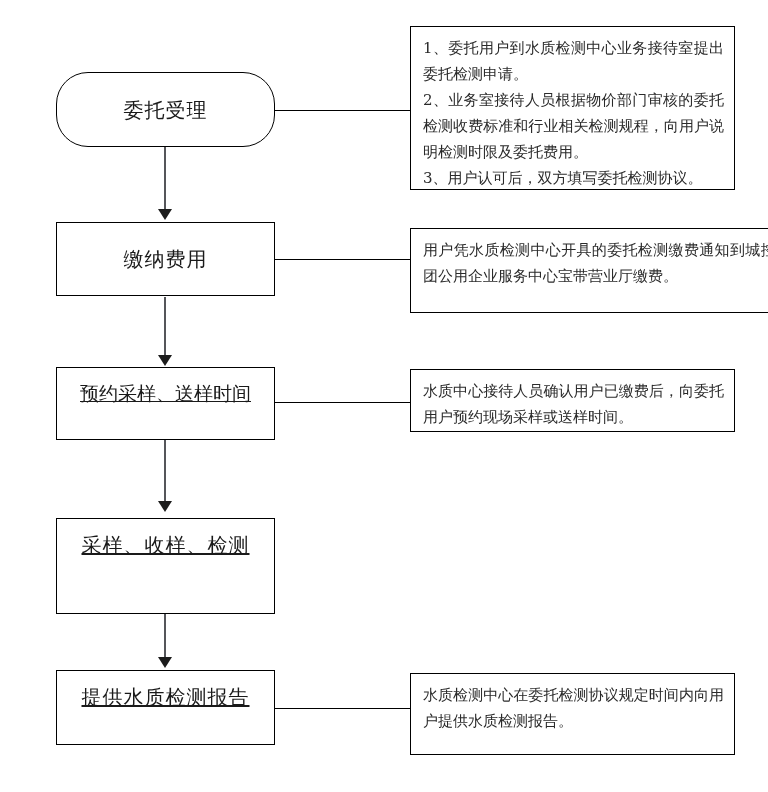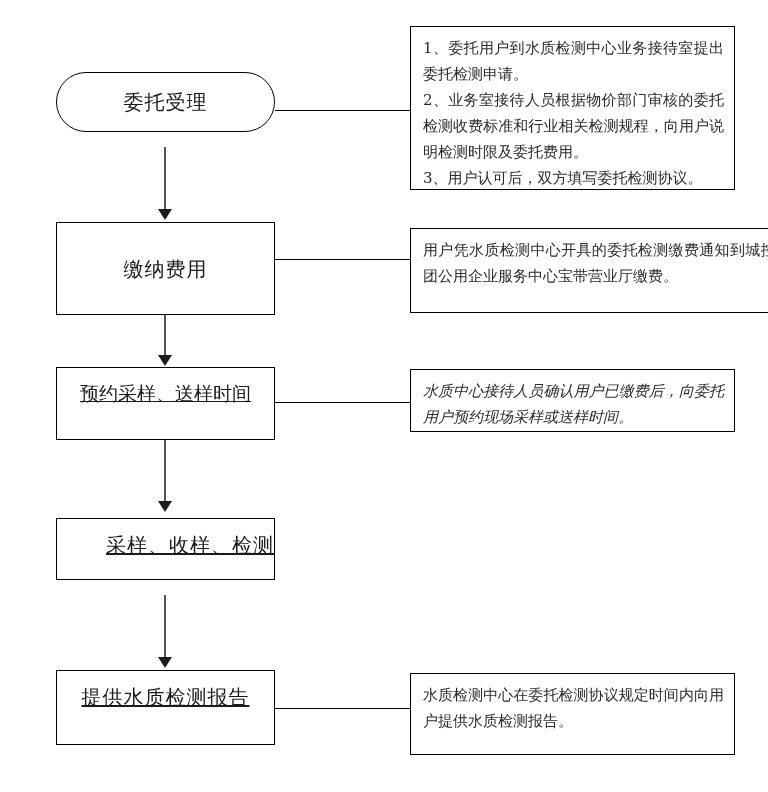--- a/index.html
+++ b/index.html
@@ -94,51 +94,51 @@
   <div class="arrow-head" style="left:158px; top:501px;"></div>
 
   <div class="v-arrow" style="left:164px; top:595px; height:64px;"></div>
   <div class="arrow-head" style="left:158px; top:657px;"></div>
 
   <div class="h-link" style="left:275px; top:110px; width:135px;"></div>
   <div class="h-link" style="left:275px; top:259px; width:135px;"></div>
   <div class="h-link" style="left:275px; top:402px; width:135px;"></div>
   <div class="h-link" style="left:275px; top:708px; width:135px;"></div>
 
-  <div class="proc-box align-middle" style="left:56px; top:72px; width:219px; height:60px;border-radius:32px;">
+  <div class="proc-box align-middle" style="left:56px; top:72px; width:219px; height:75px;border-radius:32px;">
     <span class="proc-label">委托受理</span>
   </div>
 
-  <div class="proc-box align-middle" style="left:56px; top:222px; width:219px; height:93px;">
+  <div class="proc-box align-middle" style="left:56px; top:222px; width:219px; height:74px;">
     <span class="proc-label">缴纳费用</span>
   </div>
 
   <div class="proc-box align-upper tight" style="left:56px; top:367px; width:219px; height:73px;">
     <span class="proc-label">预约采样、送样时间</span>
   </div>
 
-  <div class="proc-box align-upper" style="left:56px; top:518px; width:219px; height:62px;justify-content:flex-end;">
+  <div class="proc-box align-upper" style="left:56px; top:518px; width:219px; height:96px;">
     <span class="proc-label">采样、收样、检测</span>
   </div>
 
   <div class="proc-box align-upper" style="left:56px; top:670px; width:219px; height:75px;">
     <span class="proc-label">提供水质检测报告</span>
   </div>
 
   <div class="note-box" style="left:410px; top:26px; width:325px; height:164px;">
     <div class="note-text">1、委托用户到水质检测中心业务接待室提出委托检测申请。
 2、业务室接待人员根据物价部门审核的委托检测收费标准和行业相关检测规程，向用户说明检测时限及委托费用。
 3、用户认可后，双方填写委托检测协议。</div>
   </div>
 
   <div class="note-box" style="left:410px; top:228px; width:392px; height:85px;">
     <div class="note-text">用户凭水质检测中心开具的委托检测缴费通知到城控集团公用企业服务中心宝带营业厅缴费。</div>
   </div>
 
-  <div class="note-box" style="left:410px; top:369px; width:325px; height:63px;font-style:italic;">
+  <div class="note-box" style="left:410px; top:369px; width:325px; height:63px;">
     <div class="note-text">水质中心接待人员确认用户已缴费后，向委托用户预约现场采样或送样时间。</div>
   </div>
 
   <div class="note-box" style="left:410px; top:673px; width:325px; height:82px;">
     <div class="note-text">水质检测中心在委托检测协议规定时间内向用户提供水质检测报告。</div>
   </div>
 
 </div>
 
 </body></html>

